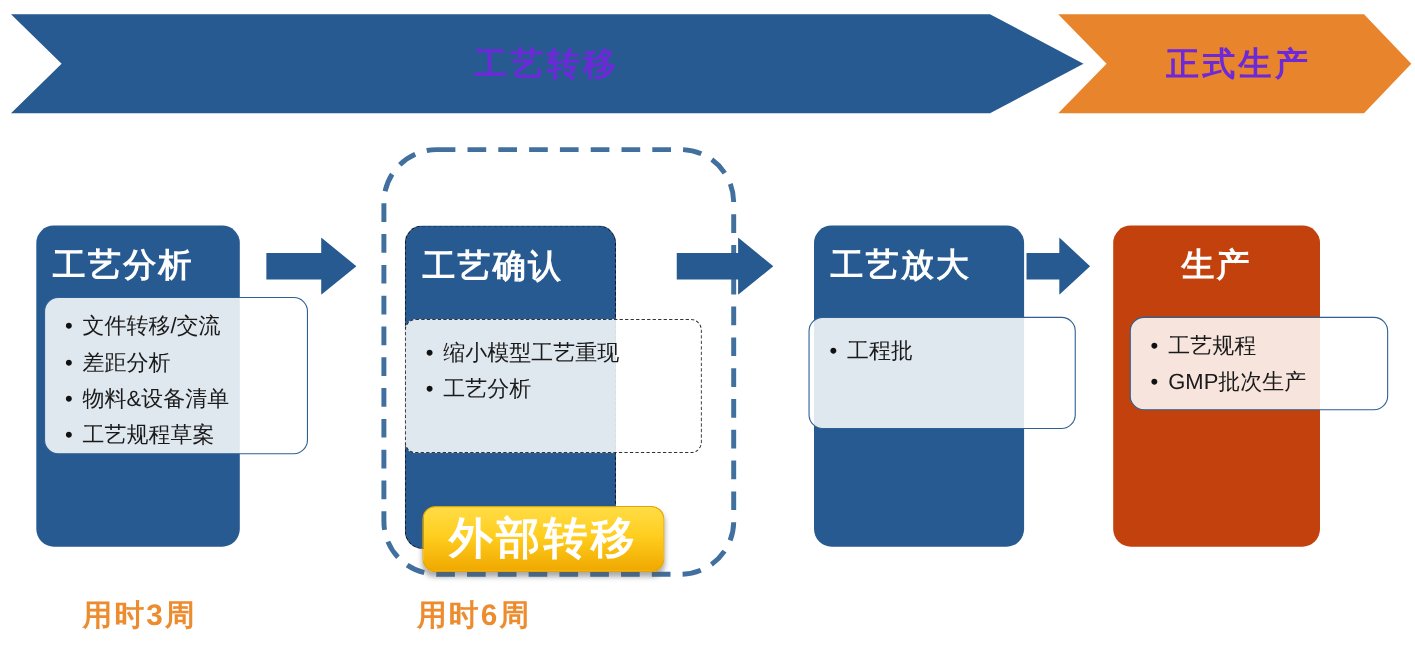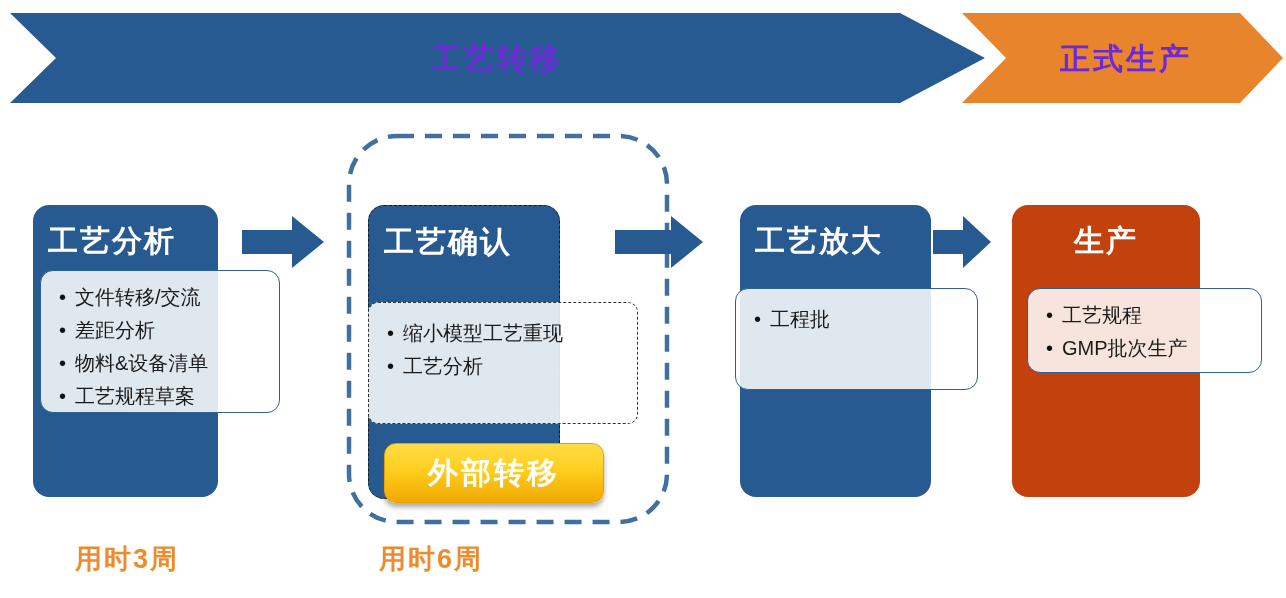--- a/index.html
+++ b/index.html
@@ -30,36 +30,36 @@
     padding:16px 0 0 15px;color:#ffffff;font-size:30px;font-weight:bold;letter-spacing:2px;
   }
   .stage-title.centered{padding-left:0;text-align:center;}
   
   .card{
     background:rgba(255,255,255,0.86);border:1.5px solid #2E6094;border-radius:13px;
     z-index:3;box-sizing:border-box;padding:10px 6px 6px 14px;
   }
   .card.dashed{border:1.2px dashed #333333;border-radius:10px;}
   #card-1{left:40px;top:270px;width:240px;height:143px;}
-  #card-2{left:368px;top:290px;width:270px;height:122px;padding-top:14px;margin-top:12px;}
+  #card-2{left:368px;top:290px;width:270px;height:122px;padding-top:14px;}
   #card-3{left:735px;top:288px;width:243px;height:102px;padding-top:14px;}
   #card-4{left:1027px;top:288px;width:235px;height:85px;}
   .card ul{margin:0;padding:0;list-style:none;}
   .card li{
     position:relative;padding-left:20px;font-size:20px;line-height:33px;color:#1a1a1a;
     white-space:nowrap;
   }
   .card li::before{content:"•";position:absolute;left:4px;color:#111111;}
   
   #external-transfer-badge{
-    left:384px;top:443px;width:218px;height:58px;border-radius:12px;z-index:4;
+    left:384px;top:460px;width:218px;height:58px;border-radius:12px;z-index:4;
     background:linear-gradient(to bottom,#FFDC45 0%,#FFCE1F 45%,#F0A800 100%);
     border:1px solid #E3A400;
     box-shadow:0 4px 5px rgba(90,90,90,0.5);
-    color:#ffffff;font-size:30px;font-weight:bold;letter-spacing:3px;
+    color:#ffffff;font-size:40px;font-weight:bold;letter-spacing:3px;
     text-align:center;line-height:58px;
   }
   
   .flow-arrow{z-index:5;top:216px;}
   #arrow-1{left:242px;}
   #arrow-2{left:615px;}
   #arrow-3{left:933px;}
   
   .duration-label{
     top:541px;color:#ED8C2F;font-size:27px;font-weight:bold;letter-spacing:2px;z-index:6;

